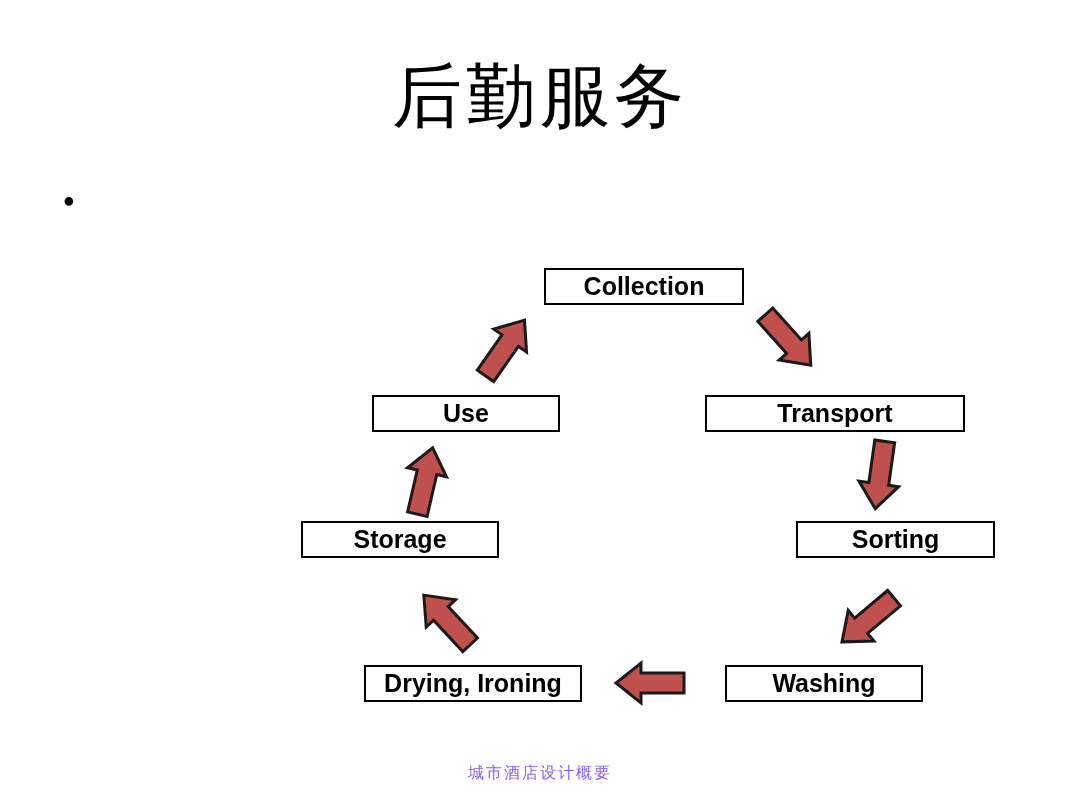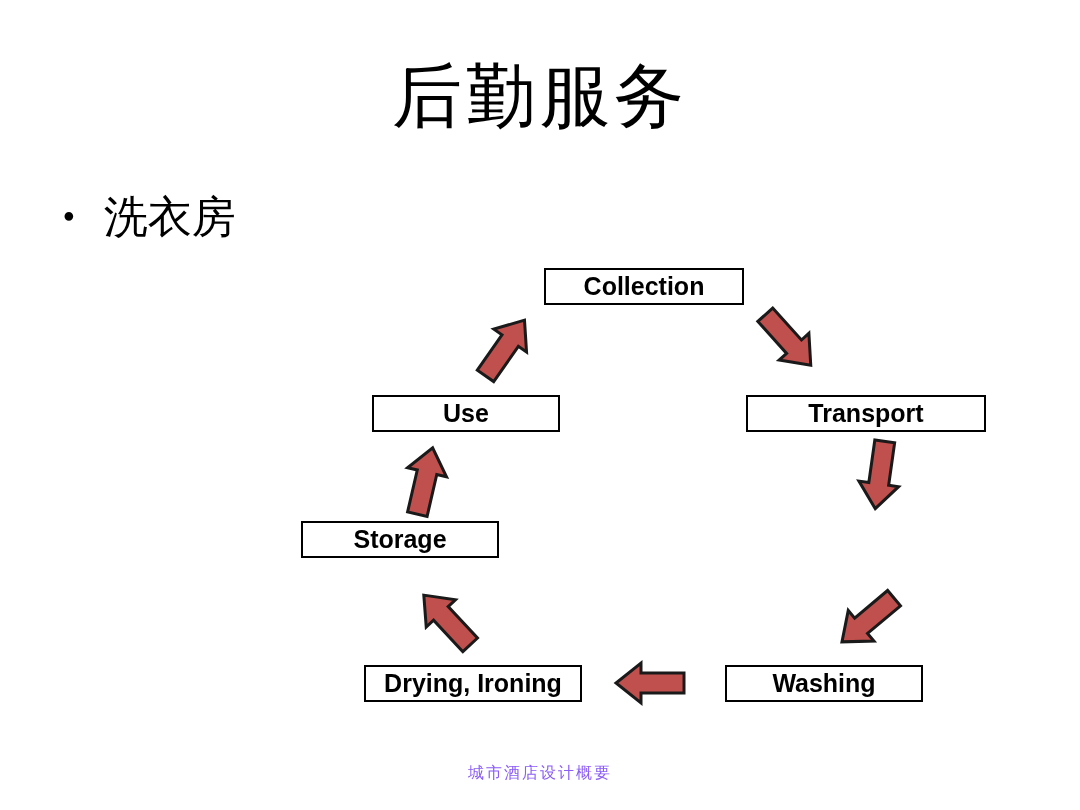--- a/index.html
+++ b/index.html
@@ -46,21 +46,21 @@
     background: #ffffff;
     display: flex;
     align-items: center;
     justify-content: center;
     font-family: "Liberation Sans", sans-serif;
     font-weight: bold;
     font-size: 25px;
     color: #000000;
   }
   .box-collection { left: 544px; top: 268px; width: 200px; height: 37px; }
-  .box-transport  { left: 746px; top: 395px; width: 240px; height: 37px; }
+  .box-transport  { left: 705px; top: 395px; width: 260px; height: 37px; }
   .box-use        { left: 372px; top: 395px; width: 188px; height: 37px; }
   .box-sorting    { left: 796px; top: 521px; width: 199px; height: 37px; }
   .box-storage    { left: 301px; top: 521px; width: 198px; height: 37px; }
   .box-washing    { left: 725px; top: 665px; width: 198px; height: 37px; }
   .box-drying     { left: 364px; top: 665px; width: 218px; height: 37px; }
 
   .arrow {
     position: absolute;
     width: 74px;
     height: 44px;
@@ -92,26 +92,26 @@
 </style>
 </head>
 <body>
 
 <div class="slide">
 
   <div class="slide-title">后勤服务</div>
 
   <div class="bullet-line">
     <span class="bullet-marker">•</span>
-    <span>洗衣房</span>
   </div>
 
   <div class="proc-box box-collection">Collection</div>
   <div class="proc-box box-transport">Transport</div>
   <div class="proc-box box-use">Use</div>
+  <div class="proc-box box-sorting">Sorting</div>
   <div class="proc-box box-storage">Storage</div>
   <div class="proc-box box-washing">Washing</div>
   <div class="proc-box box-drying">Drying, Ironing</div>
 
   <div class="arrow arrow-use-collection">
     <svg viewBox="0 0 74 44">
         <polygon points="3,12 46,12 46,2 71,22 46,42 46,32 3,32" fill="#C0504D"></polygon>
       </svg>
   </div>
   <div class="arrow arrow-collection-transport">

